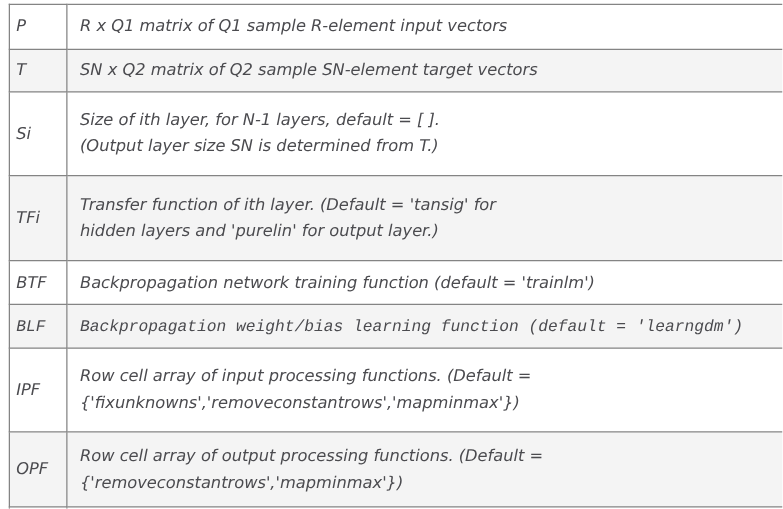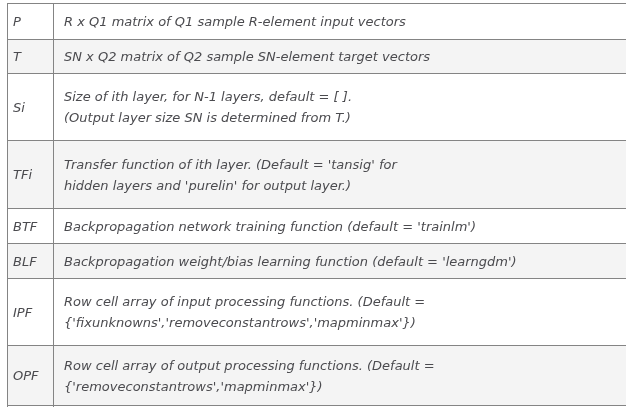--- a/index.html
+++ b/index.html
@@ -39,21 +39,21 @@
     white-space: pre-line;    
   }
   tr:nth-child(even) { background: #f4f4f4; }
   tr:nth-child(odd)  { background: #ffffff; }
   
   tr:nth-child(1) td { height: 31px; }
   tr:nth-child(2) td { height: 29px; }
   tr:nth-child(3) td { height: 62px; }
   tr:nth-child(4) td { height: 63px; }
   tr:nth-child(5) td { height: 30px; }
-  tr:nth-child(6) td { height: 30px; }
+  tr:nth-child(6) td { height: 30px; font-family: Liberation Mono, monospace; }
   tr:nth-child(7) td { height: 62px; }
   tr:nth-child(8) td { height: 55px; }
   tr:nth-child(9) td { height: 45px; } 
 </style>
 </head>
 <body>
 
 <div id="screen">
   <table class="param-table">
     <tbody>

